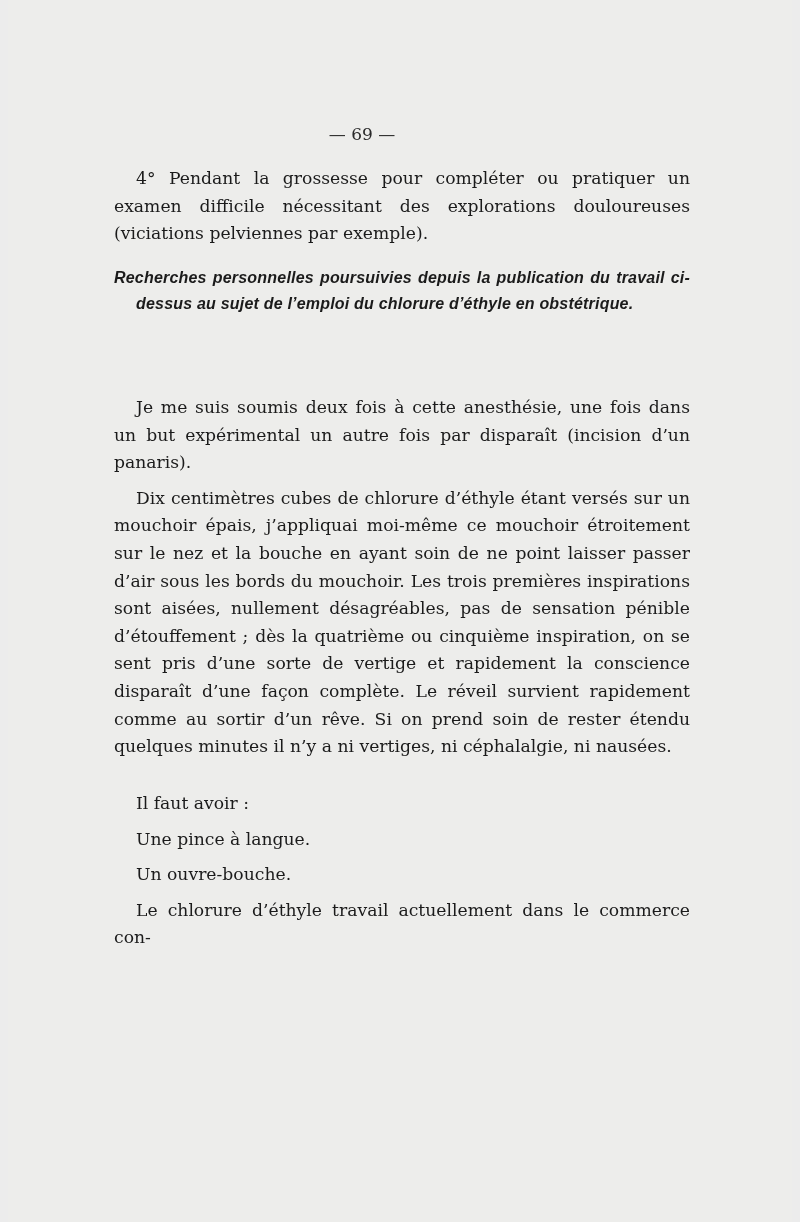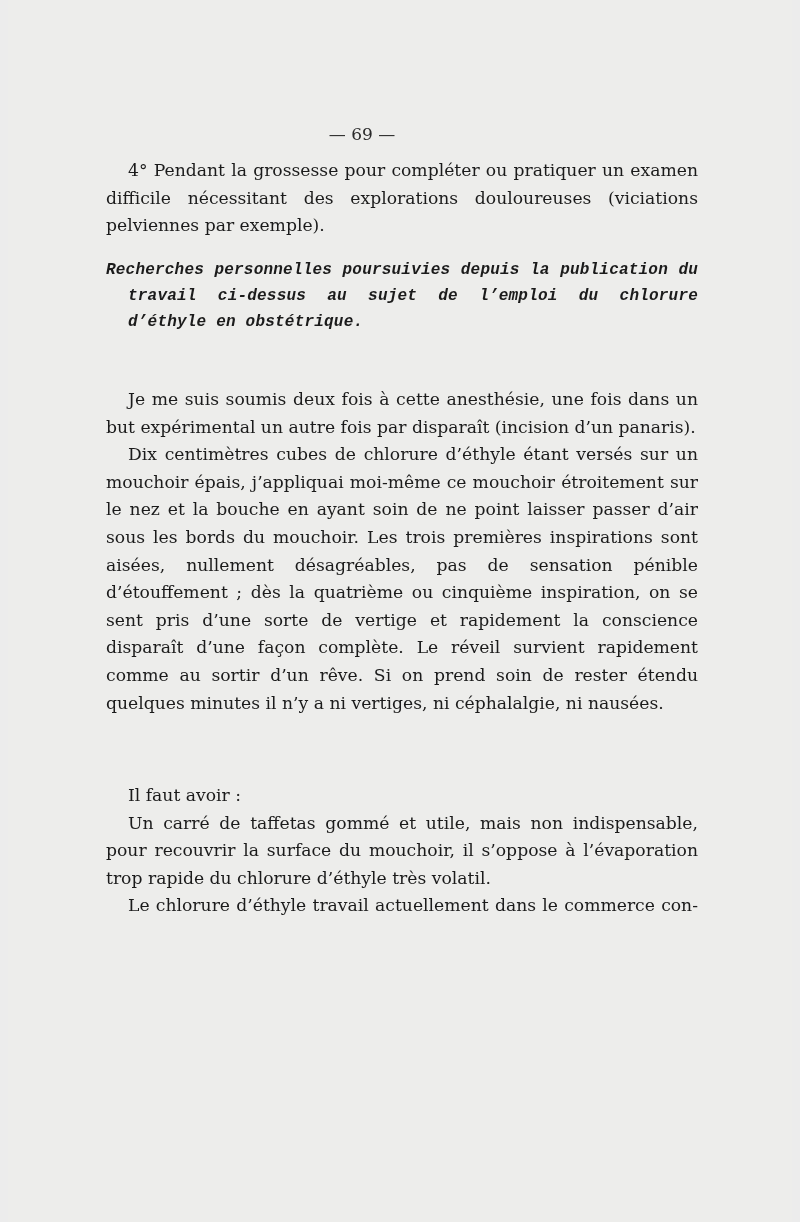--- a/index.html
+++ b/index.html
@@ -16,25 +16,25 @@
     position: absolute; left: 106px; width: 592px;
     font-family: "DejaVu Serif", "Liberation Serif", serif;
     color: #1b1b1b;
     font-size: 17.2px;
     line-height: 27.6px;
   }
   .folio {
     position: absolute; top: 124px; left: 0; width: 724px; text-align: center;
     font-family: "DejaVu Serif", serif; font-size: 17px; color: #2a2a2a;
   }
-  p { margin: 0; text-align: justify; text-align-last: left; }
+  p { margin: 8px; text-align: justify; text-align-last: left; }
   .indent { text-indent: 22px; }
   .hang { padding-left: 22px; text-indent: -22px; }
   .italic-heading {
-    font-family: Liberation Mono, monospace; font-style: italic; font-weight: bold;
+    font-family: Liberation Sans, sans-serif; font-style: italic; font-weight: bold;
     font-size: 16px; line-height: 26px; letter-spacing: 0.2px;
   }
   .section-title {
     text-align: center; font-size: 16px; letter-spacing: 0.3px;
   }
   .sc { font-variant: small-caps; }
   .list-line { text-indent: 22px; text-align: right; }
 </style>
 </head>
 <body>
@@ -53,15 +53,16 @@
 
 <div class="text-block" style="top:370px;">
   <div style="height:16px"></div>
   <p class="indent">Je me suis soumis deux fois à cette anesthésie, une fois dans un but expérimental un autre fois par disparaît (incision d’un panaris).</p>
   <p class="indent">Dix centimètres cubes de chlorure d’éthyle étant versés sur un mouchoir épais, j’appliquai moi-même ce mouchoir étroitement sur le nez et la bouche en ayant soin de ne point laisser passer d’air sous les bords du mouchoir. Les trois premières inspirations sont aisées, nullement désagréables, pas de sensation pénible d’étouffement ; dès la quatrième ou cinquième inspiration, on se sent pris d’une sorte de vertige et rapidement la conscience disparaît d’une façon complète. Le réveil survient rapidement comme au sortir d’un rêve. Si on prend soin de rester étendu quelques minutes il n’y a ni vertiges, ni céphalalgie, ni nausées.</p>
 </div>
 
 <div class="text-block" style="top:764px;">
   <div style="height:18px"></div>
   <p class="list-line">Il faut avoir :</p>
-  <p class="indent">Un carré de taffetas gommé et utile, mais non indispensable, pour recouvrir la surface du mouchoir, il s’oppose à l’évaporation trop rapide du chlorure d’éthyle très volatil.</p>
+  <p class="list-line">Une pince à langue.</p>
+  <p class="list-line">Un ouvre-bouche.</p>
   <p class="indent" style="text-align:justify;text-align-last:justify;">Le chlorure d’éthyle travail actuellement dans le commerce con-</p>
 </div>
 
 </body></html>

